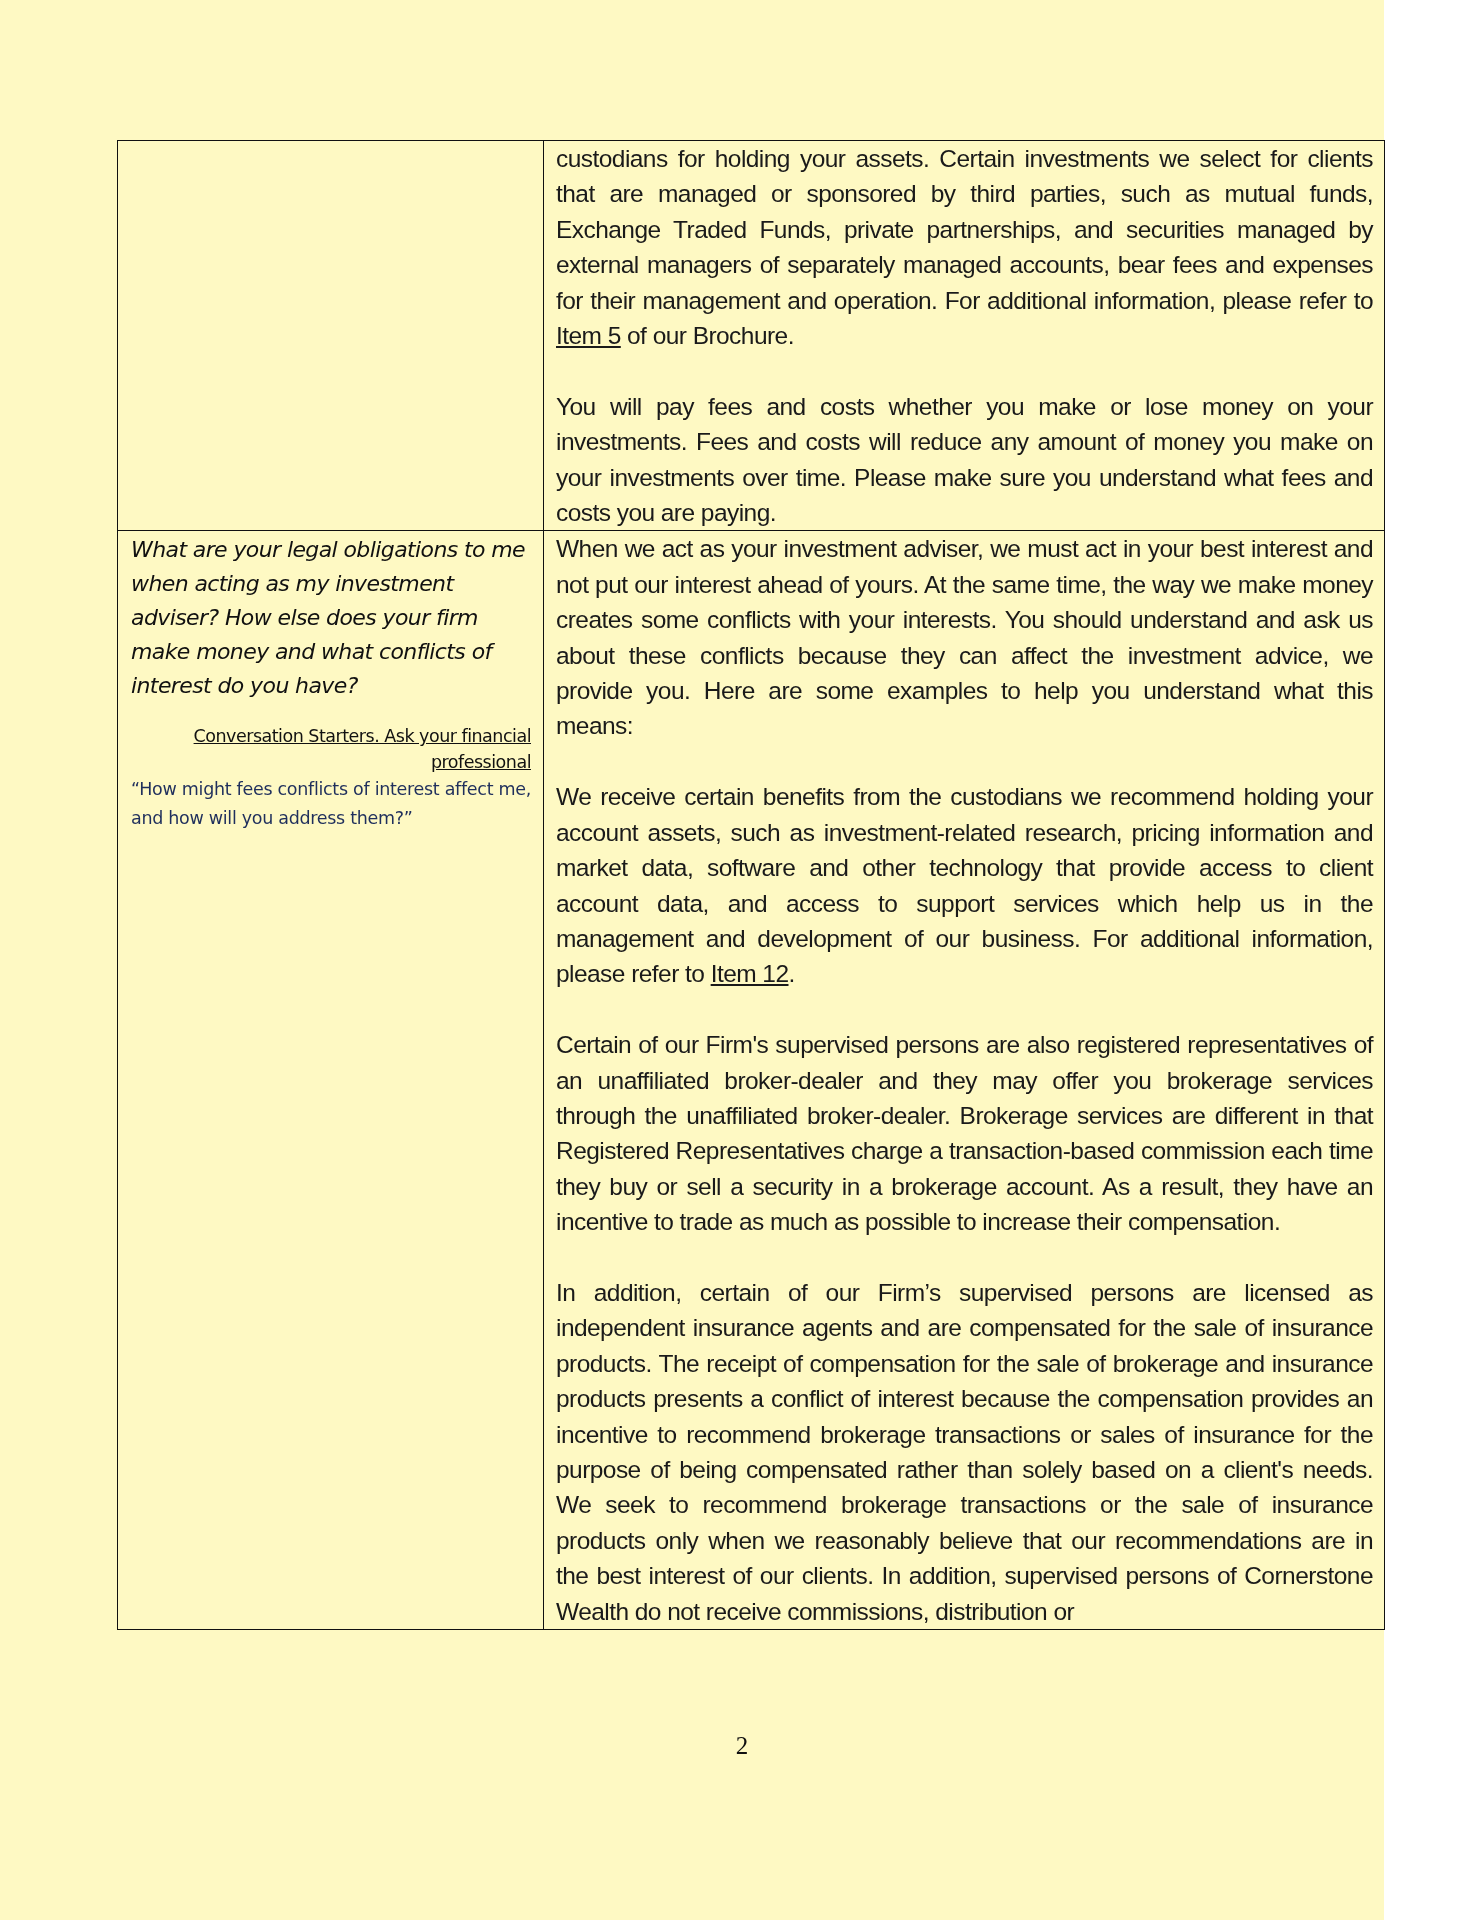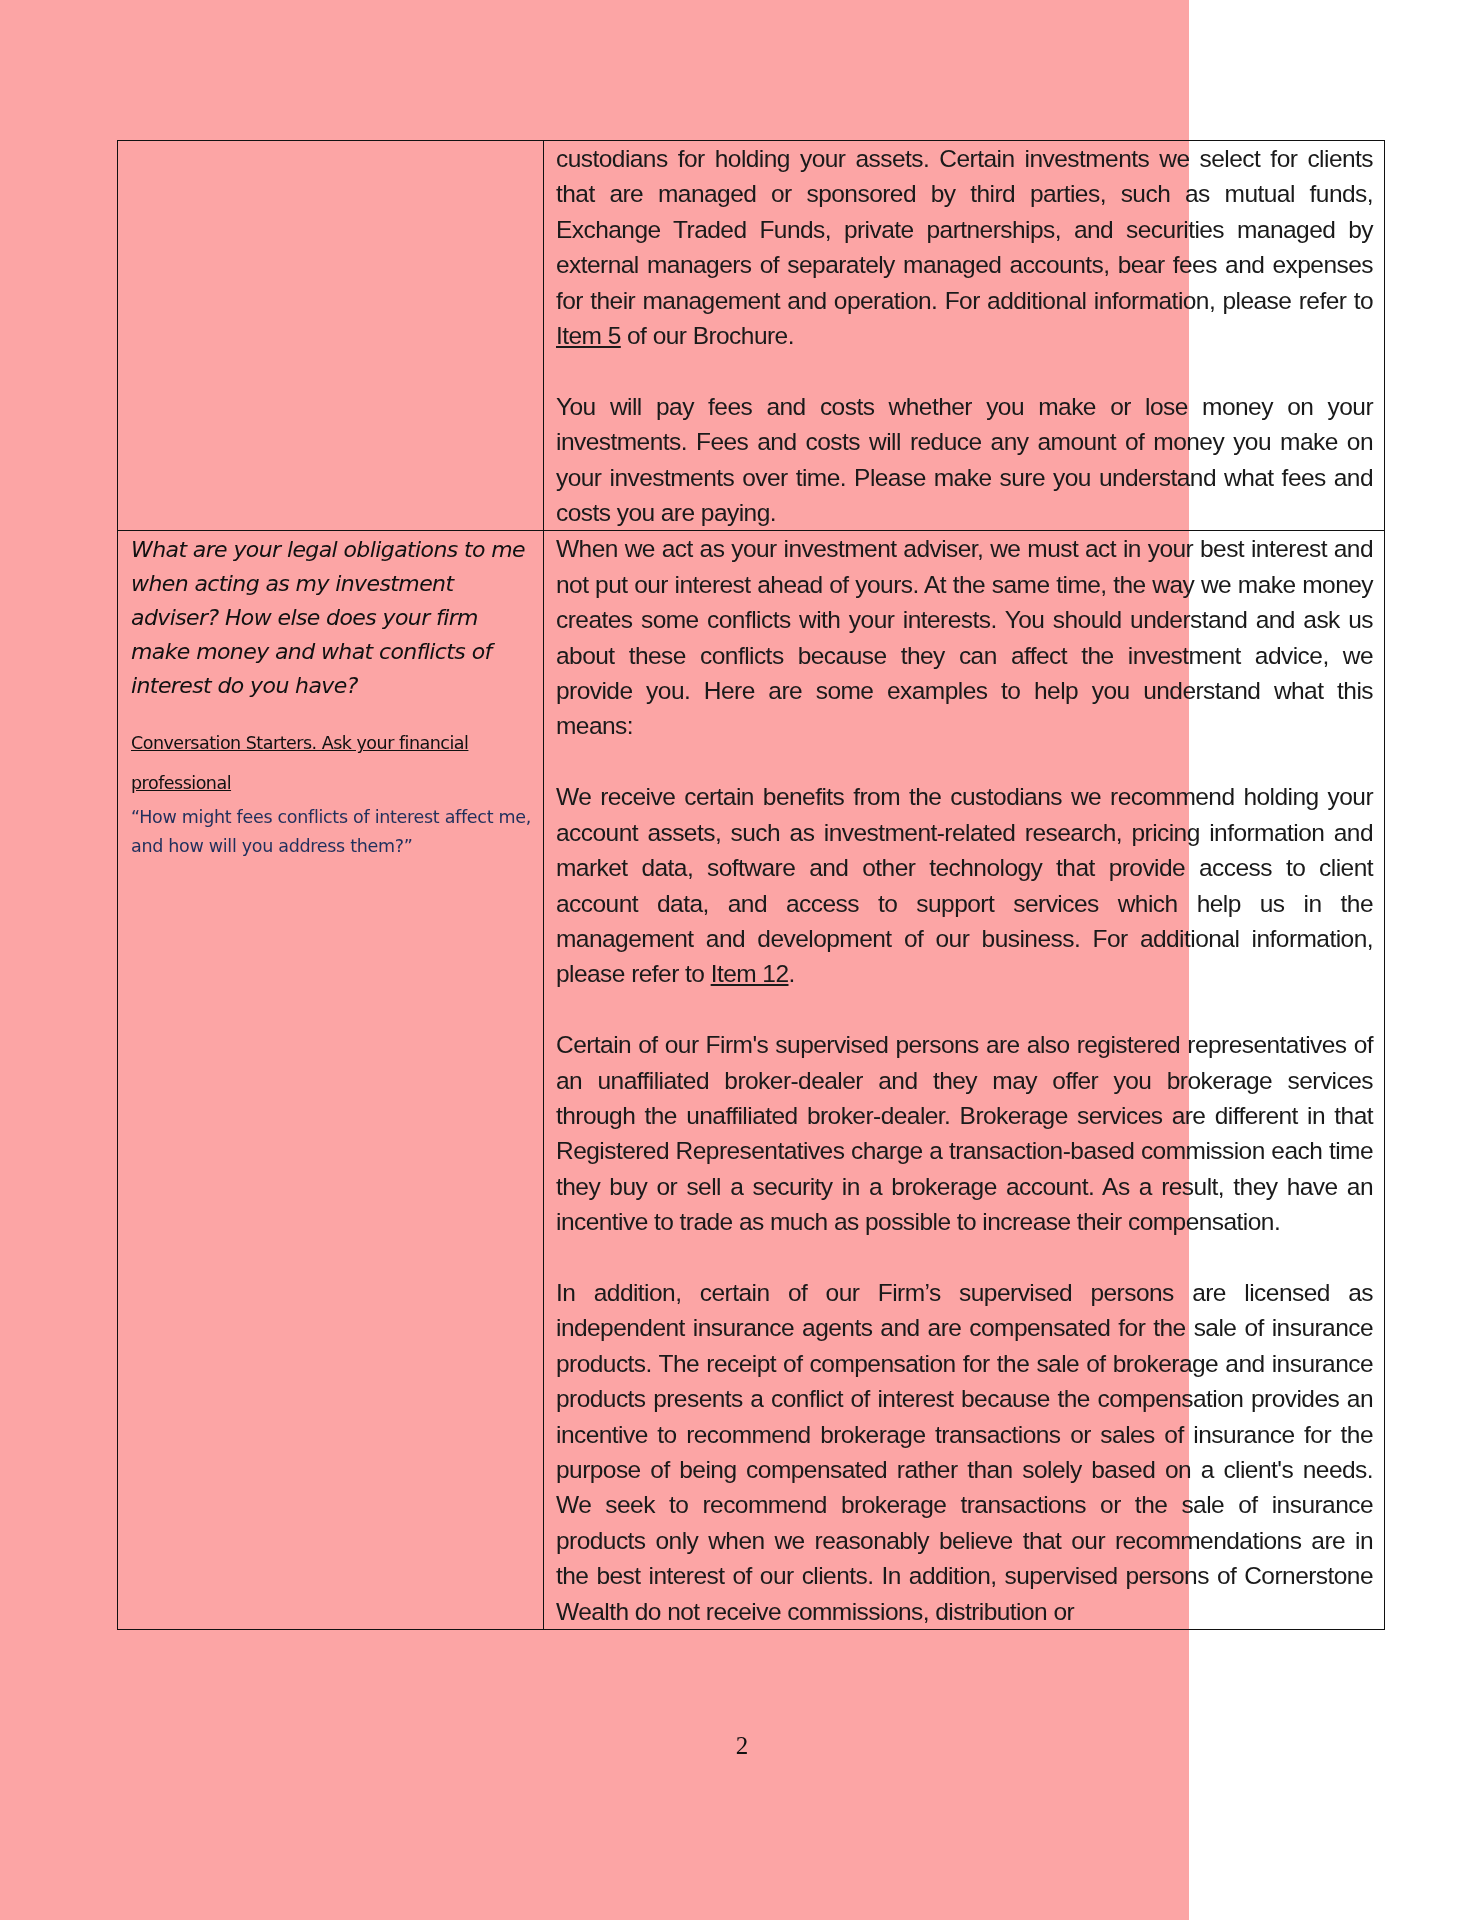--- a/index.html
+++ b/index.html
@@ -1,17 +1,17 @@
 <!DOCTYPE html>
 <html><head>
   <meta charset="utf-8">
   <style>
     html, body { margin: 0; padding: 0; background: #ffffff; }
     body { width: 1484px; height: 1920px; position: relative; overflow: hidden; }
-    .page { position: absolute; left: 0; top: 0; width: 1189px; height: 1920px; background: #fca5a5; }
+    .page { position: absolute; left: 0; top: 0; width: 1384px; height: 1920px; background: #fef9c3; }
     table.disclosure {
       position: absolute; left: 117px; top: 140px;
       width: 1267px; border-collapse: collapse; table-layout: fixed;
     }
     table.disclosure td {
       border: 1.5px solid #111; vertical-align: top; padding: 0;
     }
     td.left-col { width: 425px; }
     td.right-col { width: 840px; }
     .right-text {
@@ -25,22 +25,22 @@
     .u { text-decoration: underline; }
     .row1 td { height: 388px; }
     .left-inner { padding: 2px 12px 0 13px; }
     .question {
       font-family: "DejaVu Sans", sans-serif; font-style: italic;
       font-size: 22px; line-height: 34px; color: #111; letter-spacing: -0.6px;
       margin: 0;
     }
     .starter-heading {
       font-family: "DejaVu Sans", sans-serif;
-      font-size: 17.5px; line-height: 40px; color: #111; text-decoration: underline;
-      margin: 20px 0 0 0; letter-spacing: -0.5px;
+      font-size: 17.5px; line-height: 26px; color: #111; text-decoration: underline;
+      margin: 20px 0 0 0; letter-spacing: -0.5px; text-align: right;
     }
     .starter-quote {
       font-family: "DejaVu Sans", sans-serif;
       font-size: 17.5px; line-height: 29px; color: #1f2f5c; text-align: justify;
       margin: 0; letter-spacing: -0.3px;
     }
     .page-number {
       position: absolute; left: 0; width: 1484px; top: 1732px; text-align: center;
       font-family: "Liberation Serif", serif; font-size: 25px; color: #111;
     }

